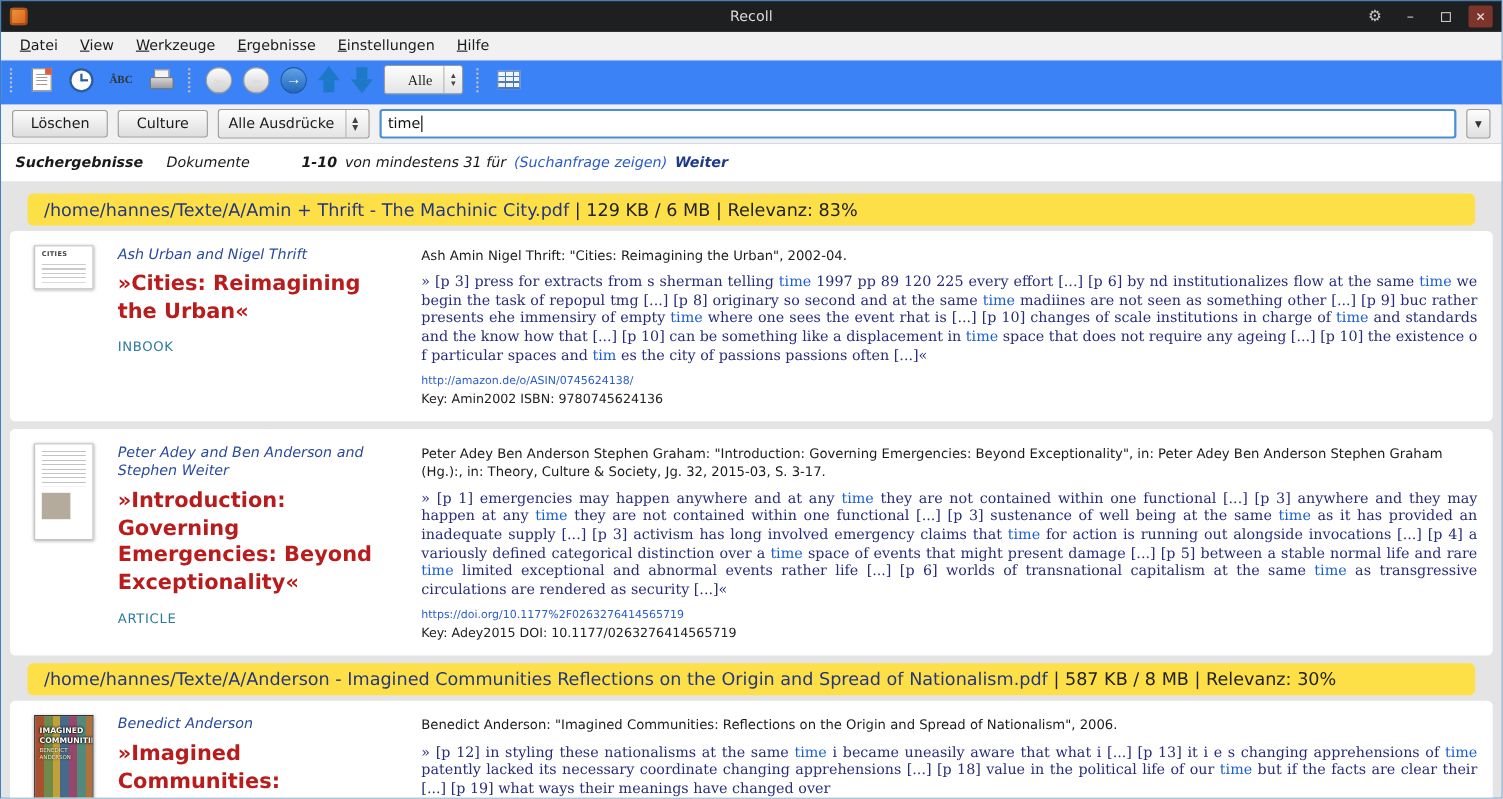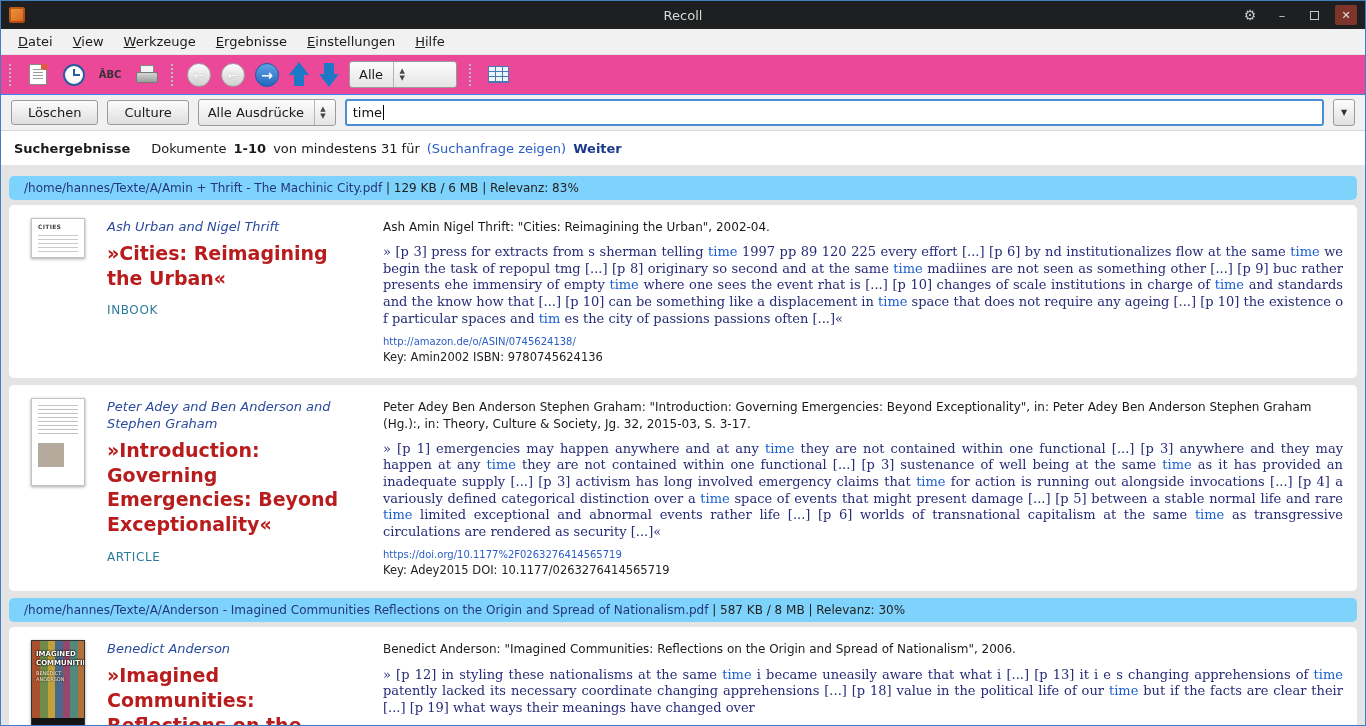--- a/index.html
+++ b/index.html
@@ -16,21 +16,21 @@
   .tb-btn.gear { font-size:14px; }
   .max-glyph { width:9px; height:9px; border:1px solid #c9c9c9; display:inline-block; }
   .tb-btn.close { background:#7c342b; border-radius:2px; color:#e8e2e0; font-size:11px; }
 
   
   .menubar { height:26px; background:#f1f1f1; display:flex; align-items:center; padding:0 8px; gap:2px; flex-shrink:0; border-bottom:1px solid #e3e3e3; }
   .menu-item { display:inline-block; padding:3px 9px; font-size:13px; color:#1a1a1a; }
   .menu-item::first-letter { text-decoration:underline; }
 
   
-  .toolbar { height:40px; background:#ec4899; border-bottom:1px solid #3b82f6; display:flex; align-items:center; padding:0 6px; gap:10px; flex-shrink:0; }
+  .toolbar { height:40px; background:#3b82f6; border-bottom:5px solid #3b82f6; display:flex; align-items:center; padding:0 6px; gap:10px; flex-shrink:0;font-family:Liberation Serif, serif; }
   .handle { width:4px; height:22px; border-left:2px dotted #bdbdbd; margin:0 2px; }
   .tool-btn { display:flex; align-items:center; justify-content:center; min-width:26px; height:28px; }
   .doc-icon { width:18px; height:21px; background:#fff; border:1px solid #8a8a8a; position:relative; }
   .doc-icon::after { content:""; position:absolute; left:3px; right:3px; top:4px; height:12px; background:repeating-linear-gradient(#9a9a9a 0 1px, transparent 1px 3px); }
   .doc-icon::before { content:""; position:absolute; right:-1px; top:-1px; width:6px; height:6px; background:#e05a3a; }
   .clock-icon { width:22px; height:22px; border-radius:50%; background:#fdfdfd; border:2px solid #2a5d9e; position:relative; }
   .clock-icon::before { content:""; position:absolute; left:8px; top:3px; width:2px; height:7px; background:#2a5d9e; }
   .clock-icon::after { content:""; position:absolute; left:9px; top:8px; width:6px; height:2px; background:#2a5d9e; }
   .abc-label { font-size:10px; font-weight:bold; color:#333; letter-spacing:0; }
   .printer-icon { width:20px; height:19px; position:relative; }
@@ -40,43 +40,43 @@
   .circle-btn.gray { background:linear-gradient(#fdfdfd,#cfcfcf); border:1px solid #9f9f9f; color:#f7f7f7; text-shadow:0 0 1px #888; }
   .circle-btn.blue { background:linear-gradient(#5fa2e6,#2468bd); border:1px solid #1f59a5; color:#fff; }
   .big-arrow { width:20px; height:25px; position:relative; }
   .big-arrow.up::before { content:""; position:absolute; top:0; left:0; border-left:10px solid transparent; border-right:10px solid transparent; border-bottom:13px solid #1e78c8; }
   .big-arrow.up::after { content:""; position:absolute; top:13px; left:5px; width:10px; height:11px; background:#1e78c8; }
   .big-arrow.down::before { content:""; position:absolute; bottom:0; left:0; border-left:10px solid transparent; border-right:10px solid transparent; border-top:13px solid #1e78c8; }
   .big-arrow.down::after { content:""; position:absolute; bottom:13px; left:5px; width:10px; height:11px; background:#1e78c8; }
   .combo { display:inline-flex; align-items:center; background:linear-gradient(#fdfdfd,#e4e4e4); border:1px solid #9b9b9b; border-radius:3px; height:27px; padding-left:9px; font-size:13px; color:#1a1a1a; }
   .combo .combo-text { padding-right:10px; }
   .stepper { display:flex; flex-direction:column; align-items:center; justify-content:center; border-left:1px solid #b5b5b5; height:100%; width:17px; font-size:7px; line-height:7px; color:#444; }
-  .combo.toolbar-combo { width:108px; justify-content:flex-start; }
+  .combo.toolbar-combo { width:72px; justify-content:flex-end; }
   .table-icon { width:21px; height:17px; border:1px solid #4a7ab5; background-color:#eef4fb;
     background-image:repeating-linear-gradient(to right, transparent 0 6px, #4a7ab5 6px 7px),
                      repeating-linear-gradient(to bottom, transparent 0 4px, #4a7ab5 4px 5px); }
 
   
   .searchrow { height:36px; background:#f1f1f1; display:flex; align-items:center; gap:9px; padding:0 10px; flex-shrink:0; border-bottom:1px solid #d9d9d9; }
   .btn { padding:4px 16px; border:1px solid #9b9b9b; border-radius:3px; background:linear-gradient(#fcfcfc,#dedede); font-size:13px; color:#1a1a1a; font-family:inherit; }
   .combo.mode-combo { min-width:138px; }
   .query-box { flex:1; height:27px; background:#fff; border:2px solid #4a8fd4; border-radius:3px; display:flex; align-items:center; padding:0 6px; font-size:13px; color:#111; }
   .caret { width:1px; height:15px; background:#000; margin-left:1px; }
   .dd-btn { width:22px; height:27px; border:1px solid #9b9b9b; border-radius:3px; background:linear-gradient(#fdfdfd,#e0e0e0); display:flex; align-items:center; justify-content:center; font-size:8px; color:#333; }
 
   
-  .results-header { background:#fff; padding:10px 13px 9px; display:flex; align-items:baseline; gap:7px; font-size:13px; color:#1a1a1a; flex-shrink:0; }
+  .results-header { background:#fff; padding:10px 13px 9px; display:flex; align-items:baseline; gap:7px; font-size:13px; color:#1a1a1a; flex-shrink:0;font-style:italic; }
   .rh-title { font-weight:bold; margin-right:14px; }
-  .rh-bold { font-weight:bold; }
+  .rh-bold { font-weight:bold;margin-left:40px; }
   .rh-link { color:#2a5cc8; }
   .rh-next { color:#1b3a8c; font-weight:bold; }
 
   
   .results { flex:1; background:#e4e4e4; overflow:hidden; padding-top:5px; }
-  .result-path { margin:6px 8px 5px; background:#7dd3fc; border-radius:5px; padding:5px 15px; font-size:12px; white-space:nowrap; overflow:hidden; }
+  .result-path { margin:6px 24px 5px; background:#fde047; border-radius:5px; padding:5px 15px; font-size:16px; white-space:nowrap; overflow:hidden; }
   .result-path .path { color:#25357e; }
   .result-path .path-details { color:#222; }
   .result-body { margin:0 8px 7px; background:#fff; border-radius:5px; padding:13px 14px 14px 20px; display:flex; gap:20px; }
   .thumb-wrap { width:58px; flex-shrink:0; display:flex; justify-content:center; align-items:flex-start; }
   .thumb { width:54px; position:relative; overflow:hidden; box-shadow:0 1px 3px rgba(0,0,0,.35); border:1px solid #c2c2c2; background:#fff; }
   .page-label { font-size:6px; font-weight:bold; color:#444; padding:4px 0 0 6px; letter-spacing:.3px; }
   .thumb-page::after { content:""; position:absolute; left:6px; right:6px; top:16px; bottom:5px;
     background:repeating-linear-gradient(#9f9f9f 0 1px, transparent 1px 4px); opacity:.55; }
   .thumb-page-image::after { content:""; position:absolute; left:6px; right:6px; top:6px; height:32px;
     background:repeating-linear-gradient(#9a9a9a 0 1px, transparent 1px 4px); opacity:.6; }
@@ -209,21 +209,21 @@
       </div>
     </div>
   </div>
 
   <div class="result">
     <div class="result-body">
       <div class="thumb-wrap">
         <div class="thumb thumb-page-image" style="height: 88px;"></div>
       </div>
       <div class="meta-col">
-        <div class="authors">Peter Adey and Ben Anderson and Stephen Graham</div>
+        <div class="authors">Peter Adey and Ben Anderson and Stephen Weiter</div>
         <div class="rtitle">»Introduction: Governing Emergencies: Beyond Exceptionality«</div>
         <div class="doctype">ARTICLE</div>
       </div>
       <div class="content-col">
         <div class="citation">Peter Adey Ben Anderson Stephen Graham: "Introduction: Governing Emergencies: Beyond Exceptionality", in: Peter Adey Ben Anderson Stephen Graham (Hg.):, in: Theory, Culture &amp; Society, Jg. 32, 2015-03, S. 3-17.</div>
         <div class="snippet"><span>» [p 1] emergencies may happen anywhere and at any </span><span class="hl">time</span><span> they are not contained within one functional [...] [p 3] anywhere and they may happen at any </span><span class="hl">time</span><span> they are not contained within one functional [...] [p 3] sustenance of well being at the same </span><span class="hl">time</span><span> as it has provided an inadequate supply [...] [p 3] activism has long involved emergency claims that </span><span class="hl">time</span><span> for action is running out alongside invocations [...] [p 4] a variously defined categorical distinction over a </span><span class="hl">time</span><span> space of events that might present damage [...] [p 5] between a stable normal life and rare </span><span class="hl">time</span><span> limited exceptional and abnormal events rather life [...] [p 6] worlds of transnational capitalism at the same </span><span class="hl">time</span><span> as transgressive circulations are rendered as security [...]«</span></div>
         <div class="rlink">https://doi.org/10.1177%2F0263276414565719</div>
         <div class="rkey">Key: Adey2015 DOI: 10.1177/0263276414565719</div>
       </div>
     </div>

